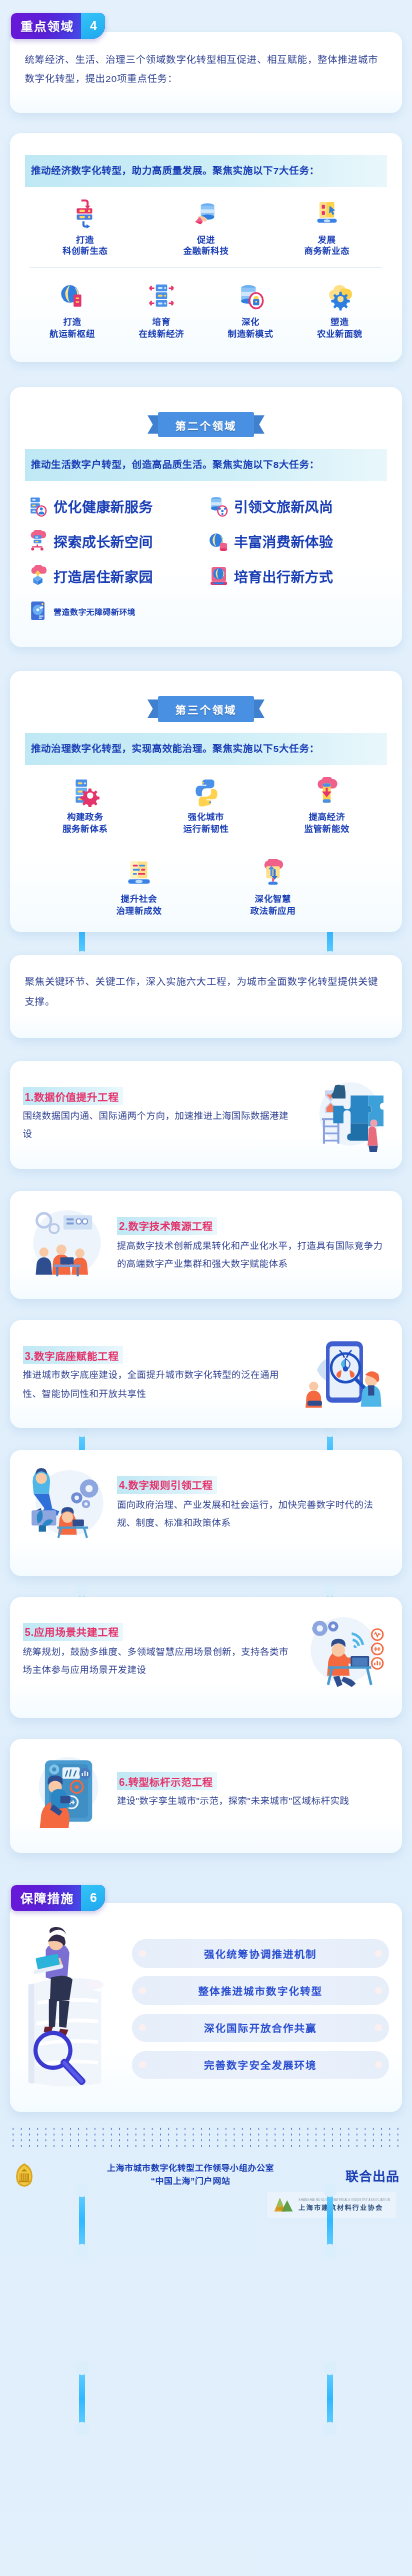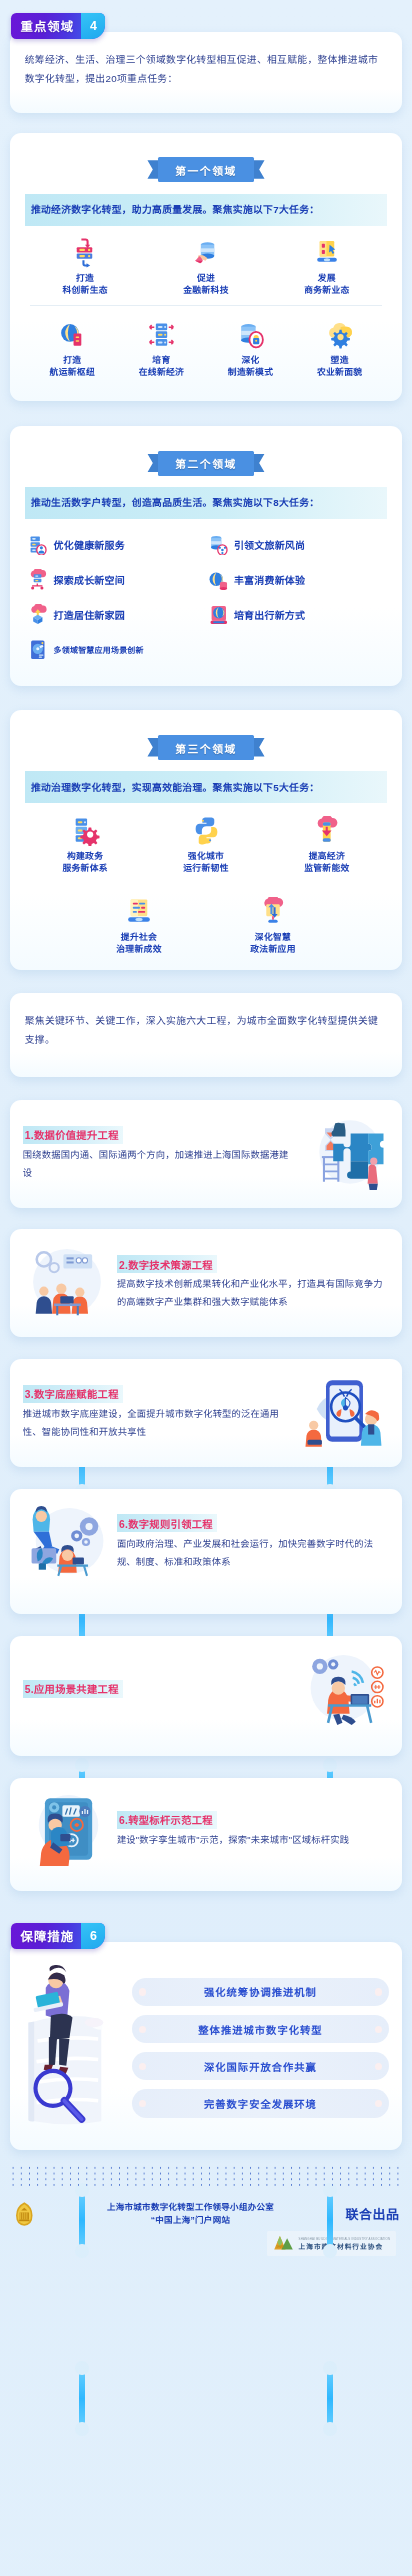--- a/index.html
+++ b/index.html
@@ -124,21 +124,21 @@
   .igrid.four { justify-content:space-between; padding-left:3.1px; padding-right:3.1px; }
   .icell { flex: 1; text-align:center; padding: 2.1px 1px; }
   .icell .glyph { height: 32px; display:flex; align-items:center; justify-content:center; margin-bottom: 4.1px;}
   .icell .lbl { color:#1b3fb5; font-size:8.8px; font-weight:600; line-height:1.35; letter-spacing:0.3px;}
   .divider { height:0.5px; background:#e5eef5; margin: 2.1px 5.2px; }
 
   
   .twocol { display:flex; flex-wrap:wrap; padding: 8.2px 1px 3.1px 1px; }
   .titem { width:50%; display:flex; align-items:center; gap:5.2px; padding: 7.2px 2.1px; }
   .titem .glyph { width:20.6px; height:20.6px; flex:0 0 20.6px; display:flex; align-items:center; justify-content:center;}
-  .titem .lbl { color:#1b3fb5; font-size:10px; font-weight:600; letter-spacing:0.2px; white-space:nowrap;}
+  .titem .lbl { color:#1b3fb5; font-size:14px; font-weight:600; letter-spacing:0.2px; white-space:nowrap;}
   .titem.wide .lbl { font-size: 8px; }
 
   
   .proj { display:flex; align-items:center; gap: 6.2px; }
   .proj.rev { flex-direction: row-reverse; }
   .proj .txt { flex:1; min-width:0; }
   .proj .art { flex:0 0 88px; height: 77px; display:flex; align-items:center; justify-content:center;}
   .proj-title {
     display:inline-block;
     background: linear-gradient(90deg,#bfe8f5 0%,#d6f0f9 60%,#eaf8fc 100%);
@@ -224,23 +224,20 @@
       <span class="chip-title">重点领域</span>
       <span class="chip-num">4</span>
     </div>
   </div>
   <div class="card" style="padding-bottom:24px;">
     <p class="lead">统筹经济、生活、治理三个领域数字化转型相互促进、相互赋能，整体推进城市数字化转型，提出20项重点任务：</p>
   </div>
 </div>
 
 <div class="card" style="margin-top:20.6px; padding-top:21.6px;">
-  <div class="ribbon-row">
-    <div class="ribbon">第一个领域</div>
-  </div>
   <div class="hl">推动经济数字化转型，助力高质量发展。聚焦实施以下7大任务：</div>
 
   <div class="igrid">
     <div class="icell">
       <div class="glyph">
         <svg width="28" height="30" viewBox="0 0 54 58">
             <path d="M20 3 h8 a4 4 0 0 1 4 4 v7" stroke="#e5336b" stroke-width="4" fill="none"></path>
             <path d="M32 20 l-5-7 h10z" fill="#e5336b"></path>
             <rect x="11" y="18" width="30" height="10" rx="2" fill="#e5336b"></rect>
             <rect x="11" y="30" width="30" height="10" rx="2" fill="#4a7de0"></rect>
@@ -457,21 +454,21 @@
         <svg width="19.6" height="21.6" viewBox="0 0 38 42">
             <rect x="6" y="3" width="26" height="36" rx="3" fill="#3f6fd8"></rect>
             <circle cx="19" cy="19" r="10" fill="#6aaef2"></circle>
             <circle cx="19" cy="19" r="3" fill="#e8f3fd"></circle>
             <path d="M22 14 l6-3 2 4 -6 3z" fill="#e8f3fd"></path>
             <circle cx="28" cy="8" r="2" fill="#ffd24d"></circle>
             <rect x="21" y="30" width="9" height="2.5" rx="1.2" fill="#cfe6fb"></rect>
             <rect x="21" y="34" width="6" height="2.5" rx="1.2" fill="#cfe6fb"></rect>
           </svg>
       </div>
-      <div class="lbl">多领域智慧应用场景创新</div>
+      <div class="lbl">营造数字无障碍新环境</div>
     </div>
   </div>
 </div>
 
 <div class="card" style="margin-top:24px; padding-top:23px; padding-bottom:8px;">
   <div class="ribbon-row">
     <div class="ribbon">第三个领域</div>
   </div>
   <div class="hl">推动治理数字化转型，实现高效能治理。聚焦实施以下5大任务：</div>
 
@@ -648,21 +645,21 @@
           <circle cx="24" cy="98" r="9" fill="#f8c9a4"></circle>
           <rect x="12" y="126" width="28" height="10" rx="3" fill="#2f4e8f"></rect>
         </svg>
     </div>
   </div>
 </div>
 
 <div class="card" style="margin-top:21.6px; padding:15.5px 12.4px 33px 12.4px;">
   <div class="proj rev">
     <div class="txt">
-      <div class="proj-title">6.数字规则引领工程</div>
+      <div class="proj-title">4.数字规则引领工程</div>
       <div class="proj-body">面向政府治理、产业发展和社会运行，加快完善数字时代的法规、制度、标准和政策体系</div>
     </div>
     <div class="art">
       <svg width="88" height="77" viewBox="0 0 170 150">
           <ellipse cx="90" cy="72" rx="66" ry="64" fill="#eef4fc"></ellipse>
           <circle cx="128" cy="44" r="18" fill="#8ea6e0"></circle>
           <circle cx="128" cy="44" r="7" fill="#eef4fc"></circle>
           <circle cx="104" cy="62" r="11" fill="#6f8dd4"></circle>
           <circle cx="104" cy="62" r="4.5" fill="#eef4fc"></circle>
           <circle cx="122" cy="74" r="8" fill="#8ea6e0"></circle>
@@ -684,20 +681,21 @@
           <path d="M66 120 h60 M74 120 l-6 20 M118 120 l6 20" stroke="#4a9bd0" stroke-width="4" fill="none"></path>
         </svg>
     </div>
   </div>
 </div>
 
 <div class="card" style="margin-top:21.6px; padding:15.5px 12.4px 28px 12.4px;">
   <div class="proj">
     <div class="txt">
       <div class="proj-title">5.应用场景共建工程</div>
+      <div class="proj-body">统筹规划，鼓励多维度、多领域智慧应用场景创新，支持各类市场主体参与应用场景开发建设</div>
     </div>
     <div class="art">
       <svg width="88" height="77" viewBox="0 0 170 150">
           <ellipse cx="82" cy="72" rx="64" ry="64" fill="#eef4fc"></ellipse>
           <circle cx="36" cy="30" r="15" fill="#8ea6e0"></circle>
           <circle cx="36" cy="30" r="6" fill="#eef4fc"></circle>
           <circle cx="62" cy="26" r="10" fill="#6f8dd4"></circle>
           <circle cx="62" cy="26" r="4" fill="#eef4fc"></circle>
           <path d="M98 40 a26 26 0 0 1 22 22" stroke="#4fb6e8" stroke-width="5" fill="none"></path>
           <path d="M100 52 a16 16 0 0 1 12 12" stroke="#4fb6e8" stroke-width="5" fill="none"></path>

